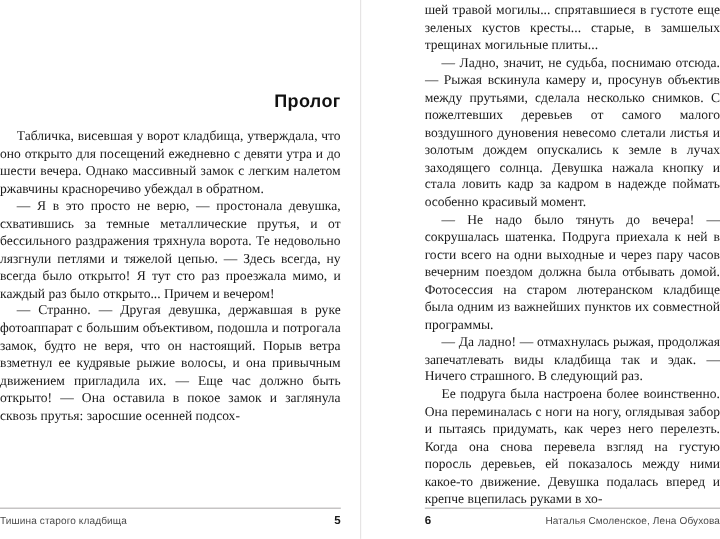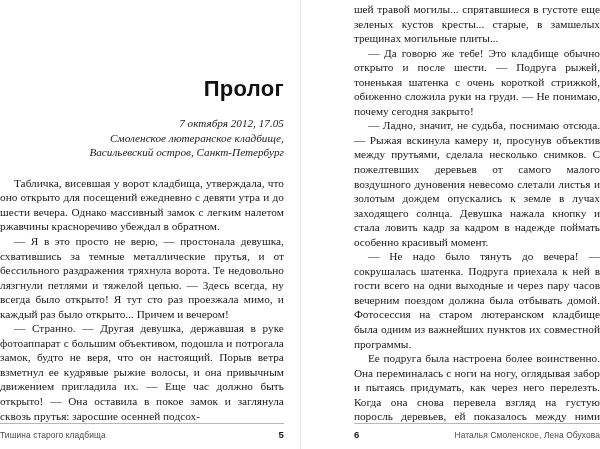--- a/index.html
+++ b/index.html
@@ -47,21 +47,21 @@
     flex: 1 1 auto;
     overflow: hidden;
     padding-top: 0;
   }
   .page-left .page-body { padding-top: 76px; }
   .page-right .page-body { padding-top: 2px; }
 
   .chapter-title {
     font-family: "Liberation Sans", sans-serif;
     font-weight: bold;
-    font-size: 22px;
+    font-size: 15px;
     letter-spacing: 0.3px;
     text-align: right;
     margin: 0 0 14px 0;
     color: #111;
   }
   .epigraph {
     font-family: "Liberation Serif", serif;
     font-style: italic;
     font-size: 11.2px;
     line-height: 14.6px;
@@ -116,48 +116,43 @@
 
 <div class="spread">
 
   <div class="gutter-rule"></div>
 
   <div class="page page-left">
     <div class="page-body">
 
       <h1 class="chapter-title">Пролог</h1>
 
-      <div class="epigraph">
-        <div>7 октября 2012, 17.05</div>
-        <div>Смоленское лютеранское кладбище,</div>
-        <div>Васильевский остров, Санкт-Петербург</div>
-      </div>
 
       <p class="para">Табличка, висевшая у ворот кладбища, утверждала, что оно открыто для посещений ежедневно с девяти утра и до шести вечера. Однако массивный замок с легким налетом ржавчины красноречиво убеждал в обратном.</p>
       <p class="para">— Я в это просто не верю, — простонала девушка, схватившись за темные металлические прутья, и от бессильного раздражения тряхнула ворота. Те недовольно лязгнули петлями и тяжелой цепью. — Здесь всегда, ну всегда было открыто! Я тут сто раз проезжала мимо, и каждый раз было открыто... Причем и вечером!</p>
       <p class="para">— Странно. — Другая девушка, державшая в руке фотоаппарат с большим объективом, подошла и потрогала замок, будто не веря, что он настоящий. Порыв ветра взметнул ее кудрявые рыжие волосы, и она привычным движением пригладила их. — Еще час должно быть открыто! — Она оставила в покое замок и заглянула сквозь прутья: заросшие осенней подсох-</p>
 
     </div>
 
     <div class="page-foot">
       <div class="foot-rule"></div>
       <div class="foot-inner">
         <span class="running-head">Тишина старого кладбища</span>
         <span class="folio">5</span>
       </div>
     </div>
   </div>
 
   <div class="page page-right">
     <div class="page-body">
 
       <p class="para cont">шей травой могилы... спрятавшиеся в густоте еще зеленых кустов кресты... старые, в замшелых трещинах могильные плиты...</p>
-      <p class="para">— Да говорю же тебе! Это кладбище обычно открыто и после шести. — Подруга рыжей, тоненькая шатенка с очень короткой стрижкой, обиженно сложила руки на груди. — Не понимаю, почему сегодня закрыто!</p>
       <p class="para">— Ладно, значит, не судьба, поснимаю отсюда. — Рыжая вскинула камеру и, просунув объектив между прутьями, сделала несколько снимков. С пожелтевших деревьев от самого малого воздушного дуновения невесомо слетали листья и золотым дождем опускались к земле в лучах заходящего солнца. Девушка нажала кнопку и стала ловить кадр за кадром в надежде поймать особенно красивый момент.</p>
       <p class="para">— Не надо было тянуть до вечера! — сокрушалась шатенка. Подруга приехала к ней в гости всего на одни выходные и через пару часов вечерним поездом должна была отбывать домой. Фотосессия на старом лютеранском кладбище была одним из важнейших пунктов их совместной программы.</p>
+      <p class="para">— Да ладно! — отмахнулась рыжая, продолжая запечатлевать виды кладбища так и эдак. — Ничего страшного. В следующий раз.</p>
       <p class="para">Ее подруга была настроена более воинственно. Она переминалась с ноги на ногу, оглядывая забор и пытаясь придумать, как через него перелезть. Когда она снова перевела взгляд на густую поросль деревьев, ей показалось между ними какое-то движение. Девушка подалась вперед и крепче вцепилась руками в хо-</p>
 
     </div>
 
     <div class="page-foot">
       <div class="foot-rule"></div>
       <div class="foot-inner rtl">
         <span class="running-head">Наталья Смоленское, Лена Обухова</span>
         <span class="folio">6</span>
       </div>

